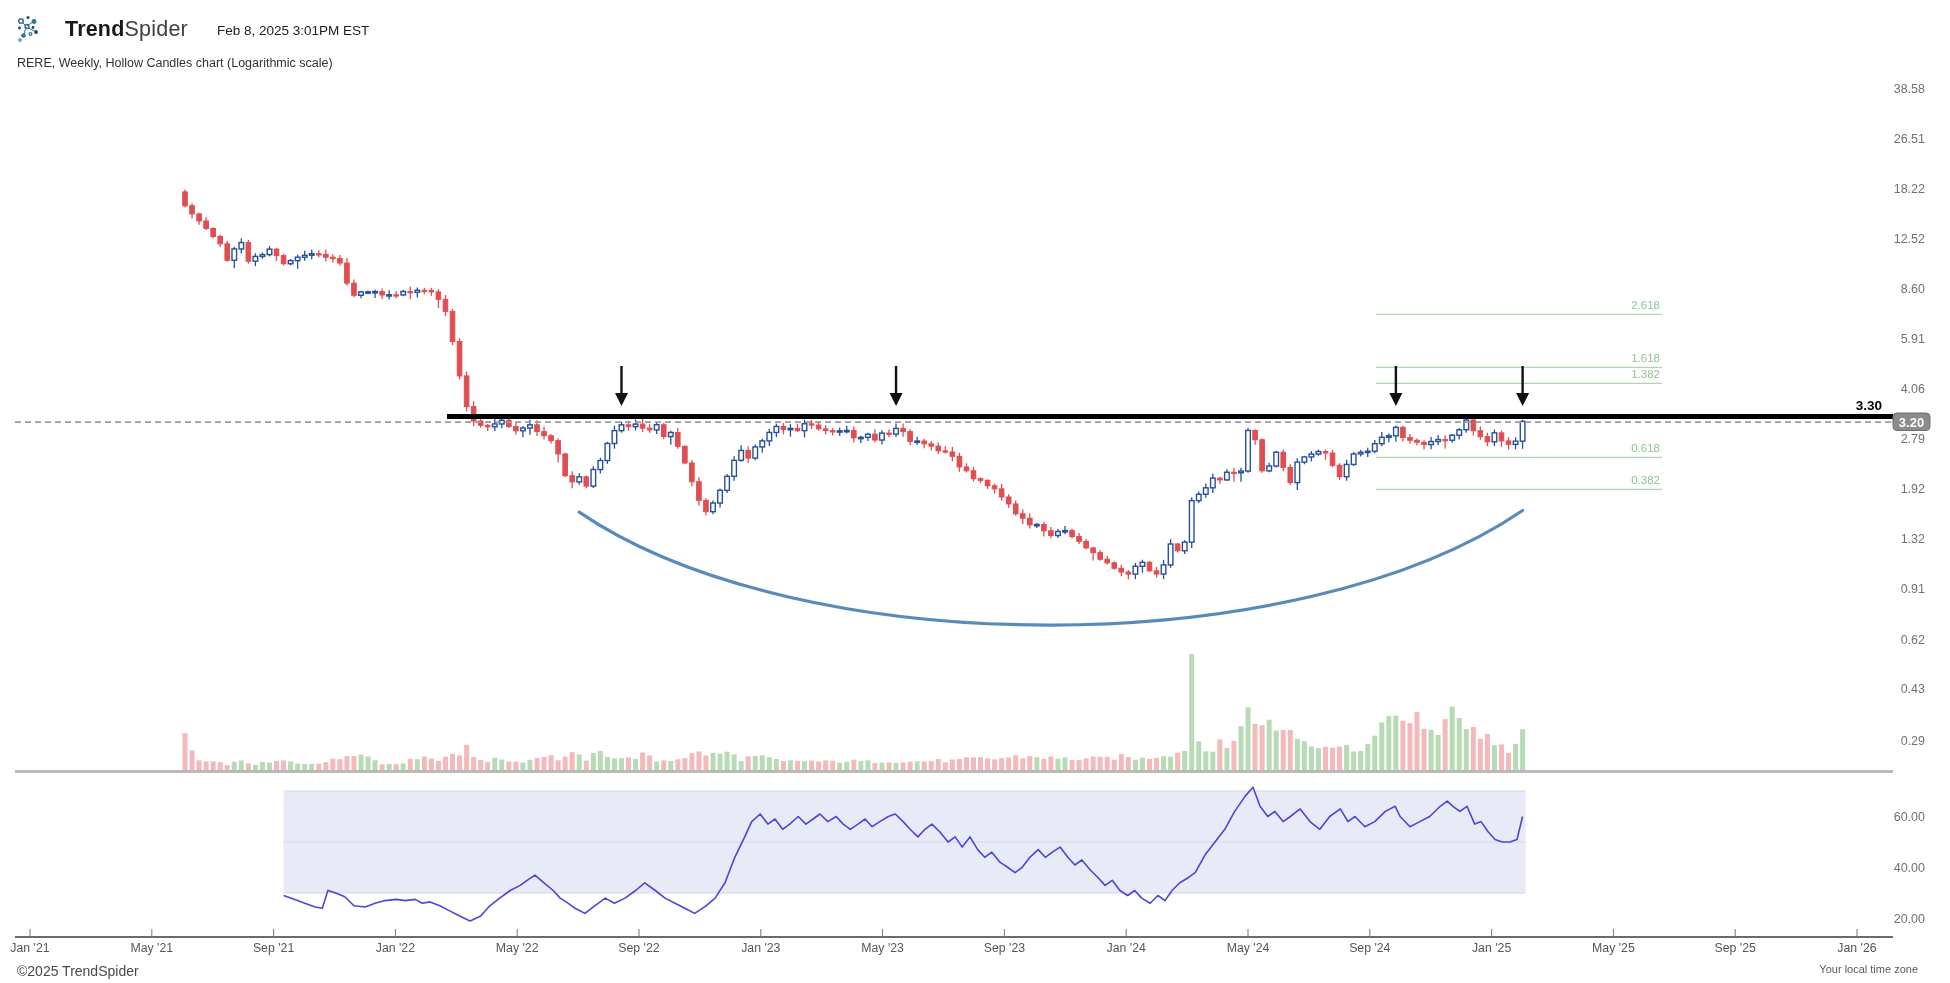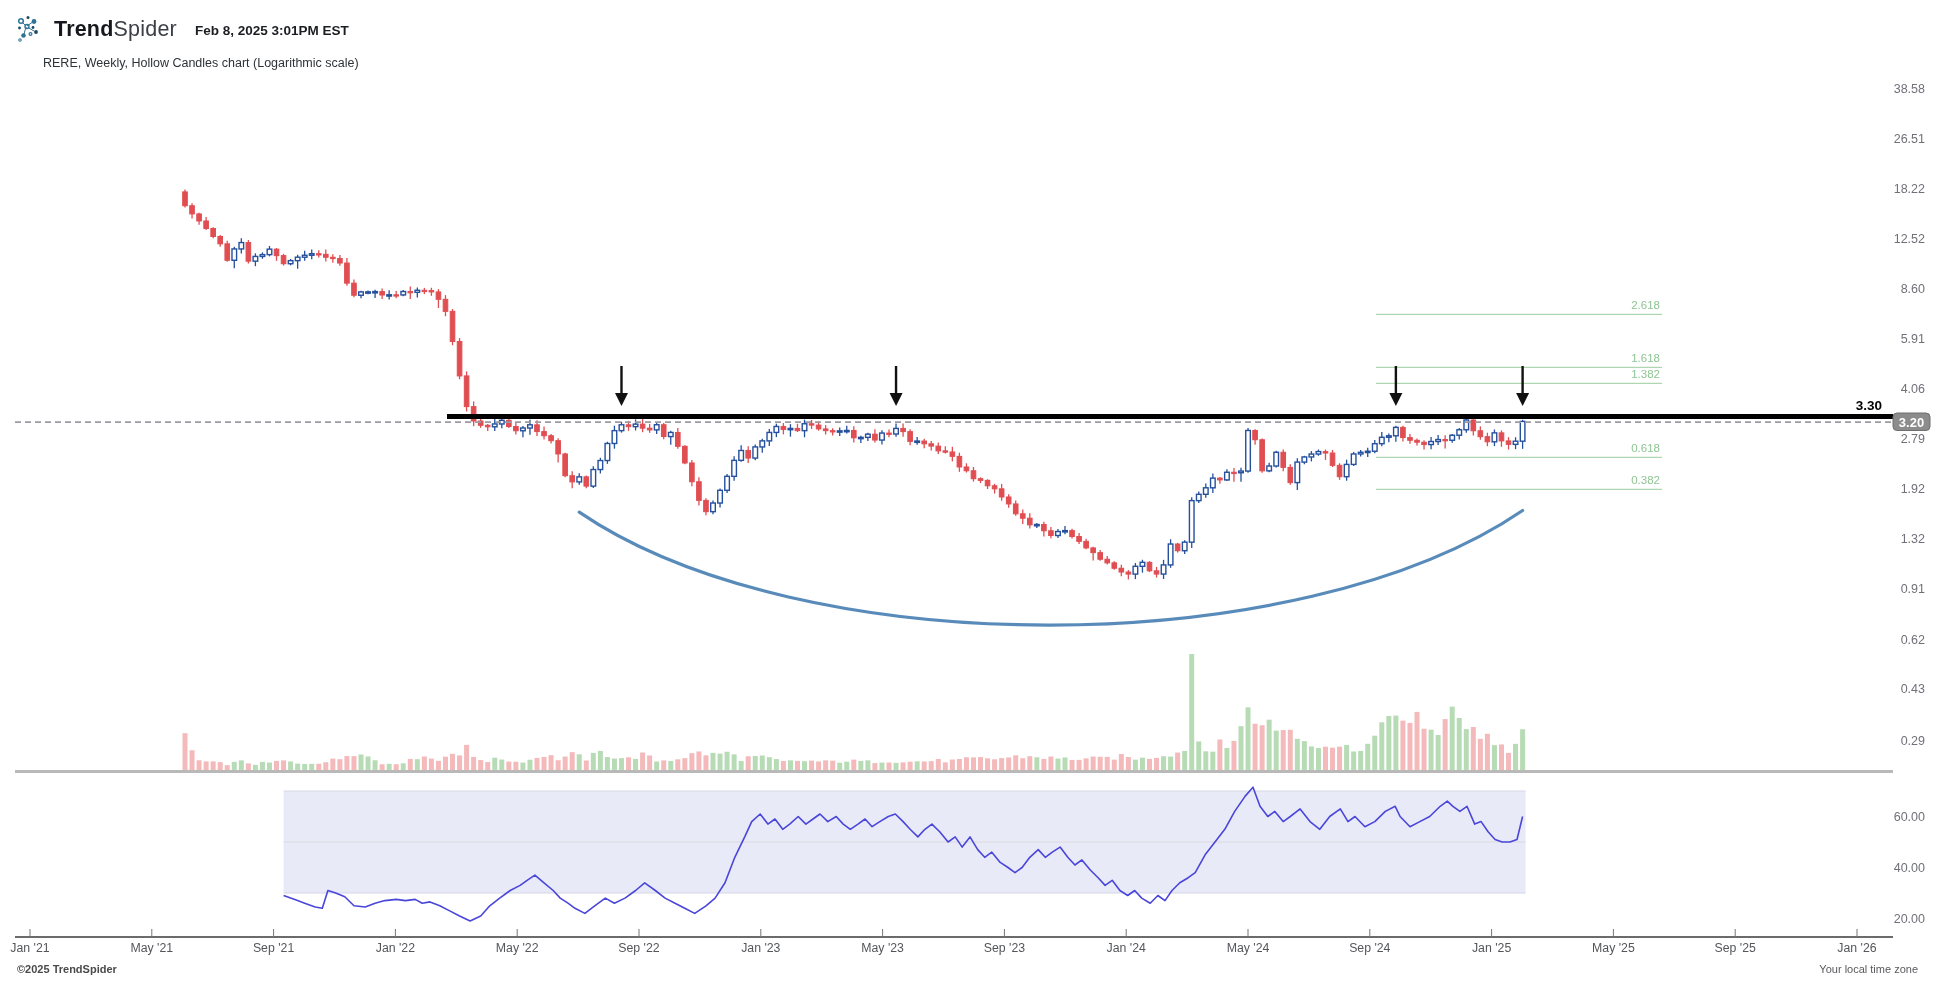--- a/index.html
+++ b/index.html
@@ -1,24 +1,24 @@
 <!DOCTYPE html>
 <html><head>
 <meta charset="utf-8">
 <style>
   html,body{margin:0;padding:0;background:#ffffff;}
   .stage{position:relative;width:1950px;height:983px;background:#ffffff;overflow:hidden;
          font-family:"Liberation Sans",sans-serif;}
-  .hdr{position:absolute;top:14px;left:16px;display:flex;align-items:center;gap:8px;}
+  .hdr{position:absolute;top:14px;left:16px;display:flex;align-items:center;gap:19px;}
   .brand{font-size:21.5px;letter-spacing:.2px;line-height:30px;}
   .brand b{font-weight:700;color:#16181d;}
   .brand span.lt{font-weight:300;color:#3c4046;}
-  .stamp{font-size:13.5px;font-weight:700;color:#1b1d21;margin-left:10px;padding-top:3px;}
-  .subtitle{position:absolute;top:56px;left:17px;font-size:12.5px;color:#2e3338;margin-left:26px;}
-  .copyright{position:absolute;top:963px;left:17px;font-size:11px;color:#4a4a4a;font-weight:bold;}
+  .stamp{font-size:13.5px;font-weight:400;color:#1b1d21;margin-left:10px;padding-top:3px;}
+  .subtitle{position:absolute;top:56px;left:17px;font-size:12.5px;color:#2e3338;}
+  .copyright{position:absolute;top:963px;left:17px;font-size:14px;color:#4a4a4a;}
   .tznote{position:absolute;top:919px;right:32px;font-size:11px;color:#5a5a5e;margin-top:44px;}
   svg.chart{position:absolute;left:0;top:0;}
   svg text{font-family:"Liberation Sans",sans-serif;}
 </style>
 </head>
 <body>
 
 <div class="stage">
 
   <div class="hdr">

